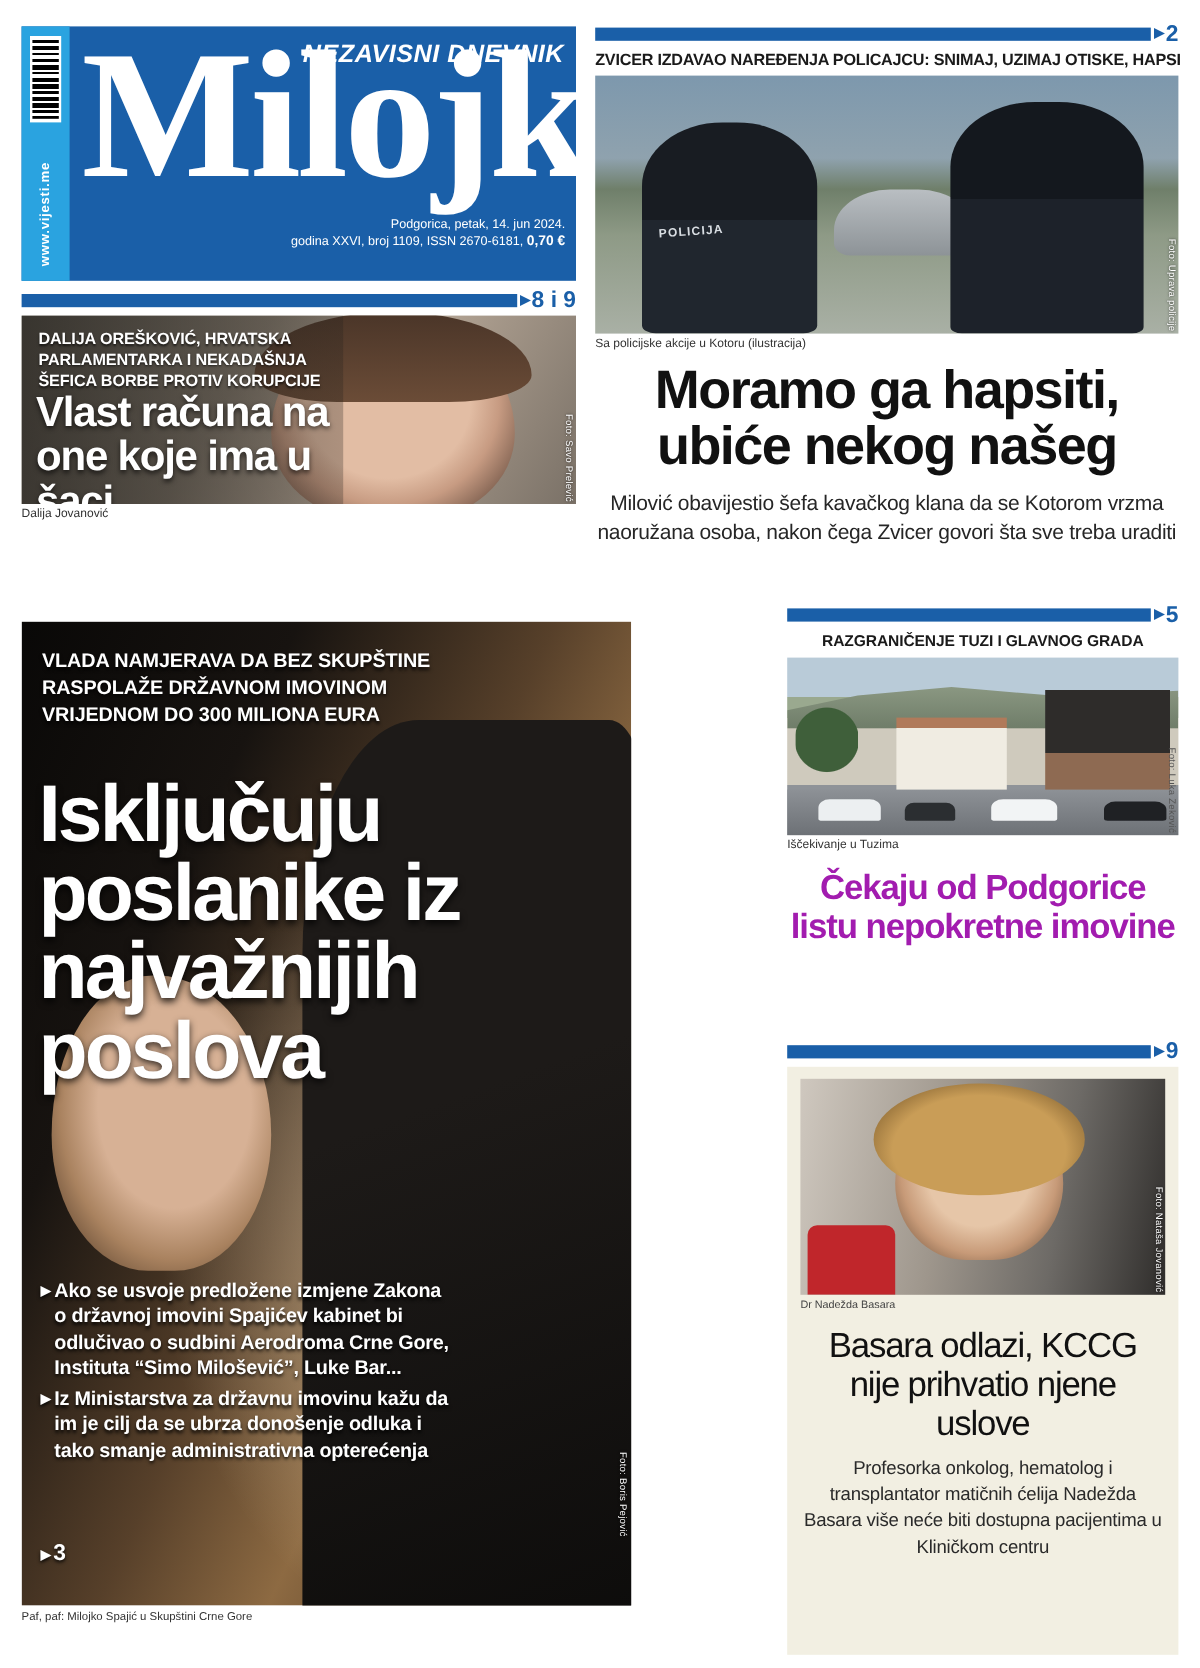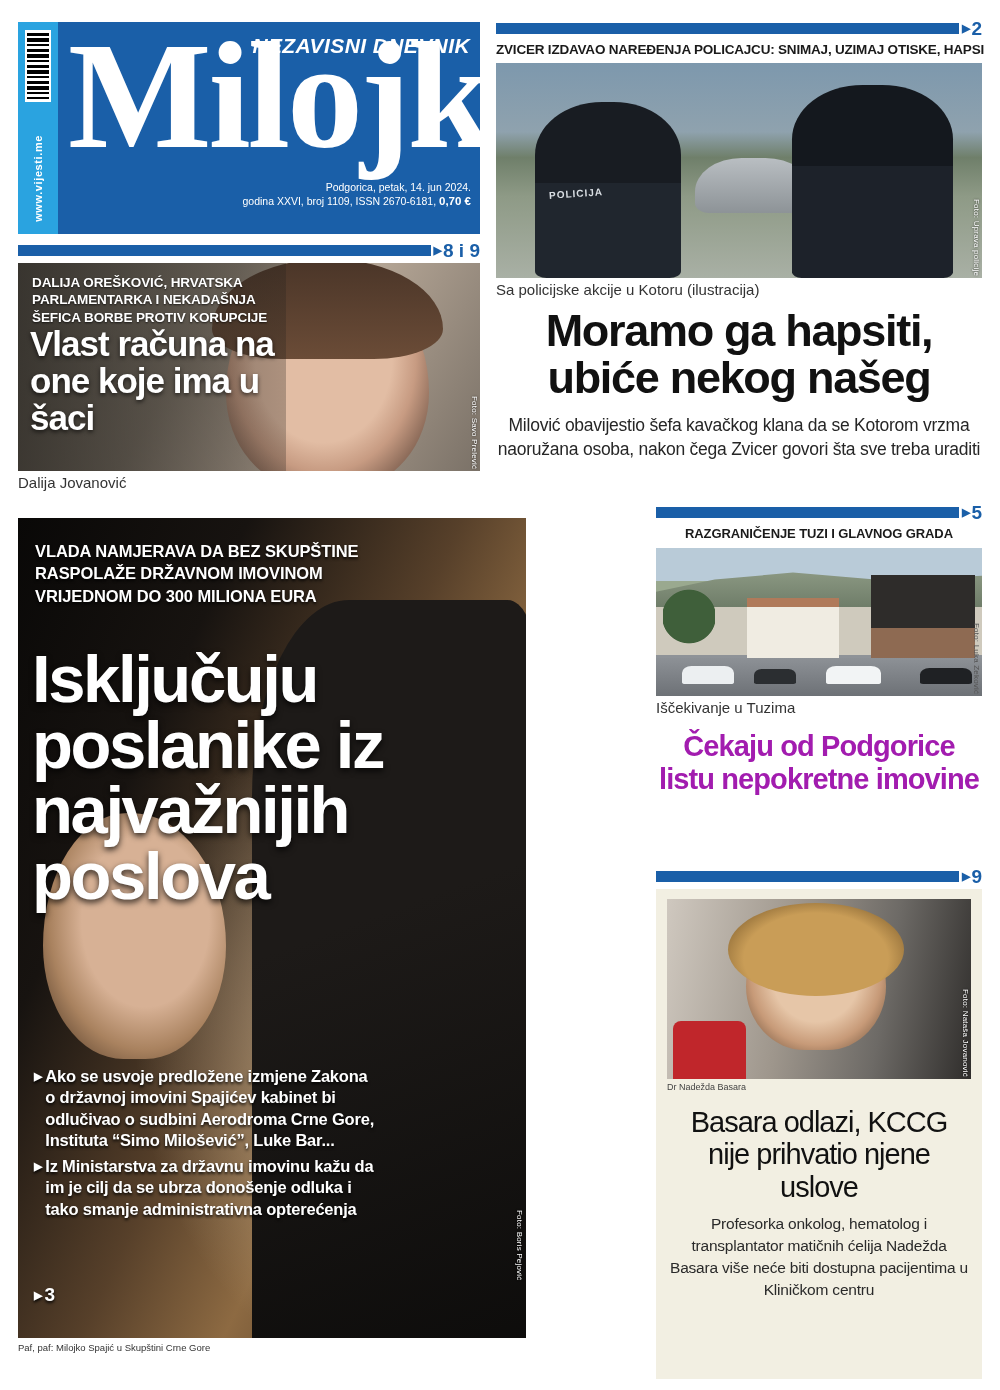--- a/index.html
+++ b/index.html
@@ -69,21 +69,21 @@
     margin-top: 7px; font-size: 13.5px; font-weight: bold; color: #1a1a1a;
     letter-spacing: -.2px; white-space: nowrap;
   }
   .photo { position: relative; overflow: hidden; background: #9aa4ab; }
   .cred {
     position: absolute; right: 1px; bottom: 2px;
     writing-mode: vertical-rl; color: #ffffff; font-size: 8px;
     text-shadow: 0 0 2px rgba(0,0,0,.8); letter-spacing: .2px;
   }
   .cred.dark { color: #555; text-shadow: none; }
-  .cap { font-size: 15px; color: #333; margin-top: 3px; }
+  .cap { font-size: 10px; color: #333; margin-top: 3px; }
 
   .police-photo { height: 215px; margin-top: 6px;
     background:
       radial-gradient(circle at 24% 52%, #12161a 0 14%, transparent 15%),
       radial-gradient(circle at 76% 48%, #12161a 0 15%, transparent 16%),
       linear-gradient(to bottom, #7d98ad 0%, #8fa2ae 32%, #6f7f6a 44%, #8e9a86 62%, #a9b0a5 100%);
   }
   .police-photo::before {
     content: ""; position: absolute; left: 8%; top: 18%; width: 30%; height: 82%;
     background: linear-gradient(to bottom, #181c22 0 46%, #20262e 46% 100%);
@@ -109,21 +109,21 @@
     color: #111; letter-spacing: -1.3px;
   }
   .tr-sub {
     margin-top: 11px; text-align: center;
     font-size: 17.5px; line-height: 1.38; color: #262626; letter-spacing: -.25px;
   }
 
   
   .ores { position: absolute; left: 18px; top: 244px; width: 462px; }
   .ores-photo {
-    height: 208px; margin-top: 6px; position: relative;
+    height: 157px; margin-top: 6px; position: relative;
     background: linear-gradient(120deg,#6f6a60 0%,#8a8073 38%,#b4a595 62%,#7a7167 100%);
   }
   .ores-face {
     position: absolute; right: 11%; top: 4%; width: 44%; height: 104%;
     background: radial-gradient(ellipse at 48% 40%, #e2bda4 0 46%, #c79b82 62%, #6d5244 86%, #3a2e27 100%);
     border-radius: 48% 48% 40% 40%/ 56% 56% 44% 44%;
   }
   .ores-hair {
     position: absolute; right: 8%; top: -2%; width: 50%; height: 48%;
     background: linear-gradient(to bottom,#4a3528,#6b4c37);

